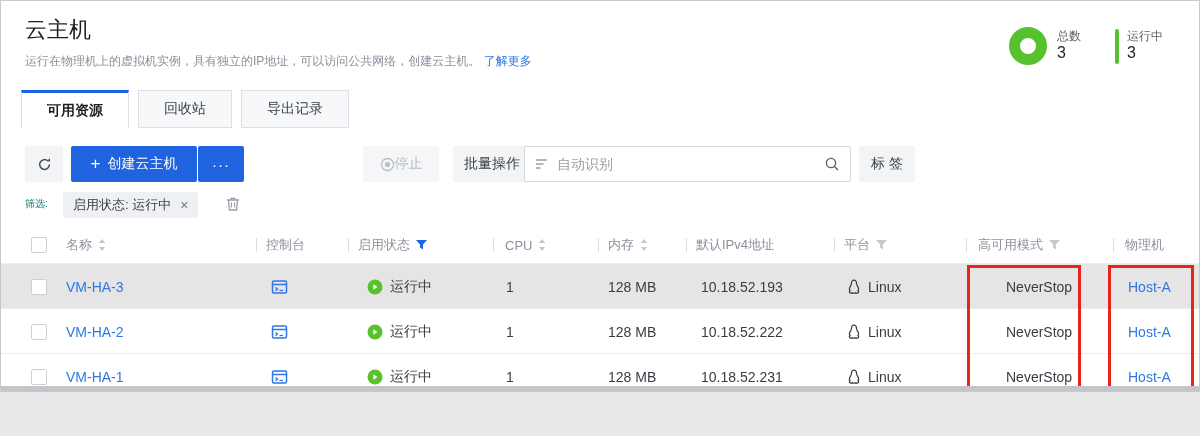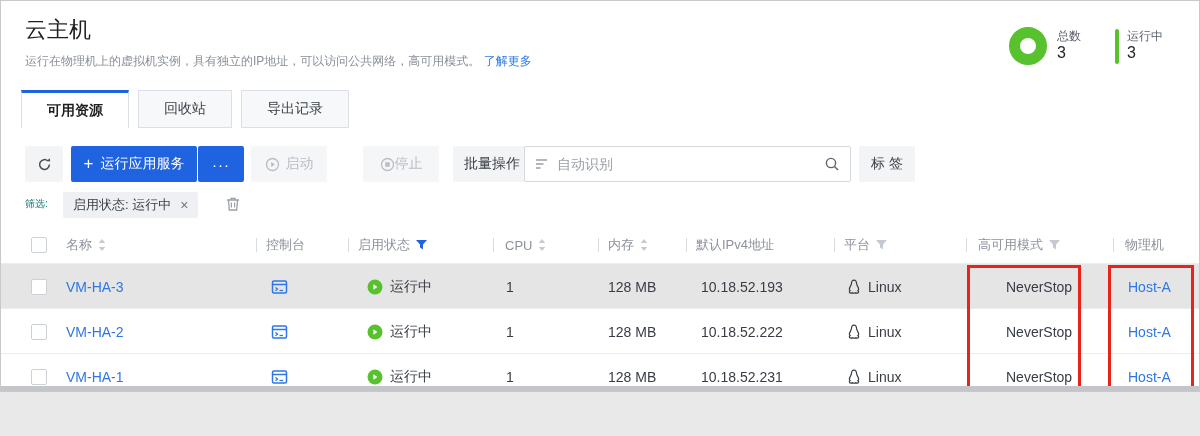--- a/index.html
+++ b/index.html
@@ -85,21 +85,21 @@
 
   .icon { display:inline-flex; align-items:center; justify-content:center; }
 </style>
 </head>
 <body>
 
 <div class="page">
 
   <div class="page-title">云主机</div>
   <div class="page-sub">
-    <span>运行在物理机上的虚拟机实例，具有独立的IP地址，可以访问公共网络，高可用模式。</span>
+    <span>运行在物理机上的虚拟机实例，具有独立的IP地址，可以访问公共网络，创建云主机。</span>
     <a class="learn-more">了解更多</a>
   </div>
 
   <div class="donut"></div>
   <div class="stat-label" style="left:1056px">总数</div>
   <div class="stat-value" style="left:1056px">3</div>
   <div class="stat-bar"></div>
   <div class="stat-label" style="left:1126px">运行中</div>
   <div class="stat-value" style="left:1126px">3</div>
 
@@ -112,33 +112,24 @@
   <button class="btn btn-neutral btn-refresh">
     <span class="icon">
       <svg width="15" height="15" viewBox="0 0 16 16">
           <path d="M13.2 8a5.2 5.2 0 1 1-1.6-3.75" fill="none" stroke="#4a4f57" stroke-width="1.6"></path>
           <path d="M13.6 1.2l.5 3.6-3.6-.5z" fill="#4a4f57"></path>
         </svg>
     </span>
   </button>
   <button class="btn btn-primary btn-create">
     <span style="font-size:17px;">+</span>
-    <span>运行应用服务</span>
+    <span>创建云主机</span>
   </button>
   <button class="btn btn-primary btn-more">
     <span>···</span>
-  </button>
-  <button class="btn btn-disabled btn-start">
-    <span class="icon">
-      <svg width="15" height="15" viewBox="0 0 16 16">
-          <circle cx="8" cy="8" r="6.4" fill="none" stroke="#b8bdc6" stroke-width="1.4"></circle>
-          <path d="M6.6 5.4l4 2.6-4 2.6z" fill="#b8bdc6"></path>
-        </svg>
-    </span>
-    <span>启动</span>
   </button>
   <button class="btn btn-disabled btn-stop">
     <span class="icon">
       <svg width="15" height="15" viewBox="0 0 16 16">
           <circle cx="8" cy="8" r="6.4" fill="none" stroke="#b8bdc6" stroke-width="1.4"></circle>
           <rect x="5.6" y="5.6" width="4.8" height="4.8" fill="#b8bdc6"></rect>
         </svg>
     </span>
     <span>停止</span>
   </button>

